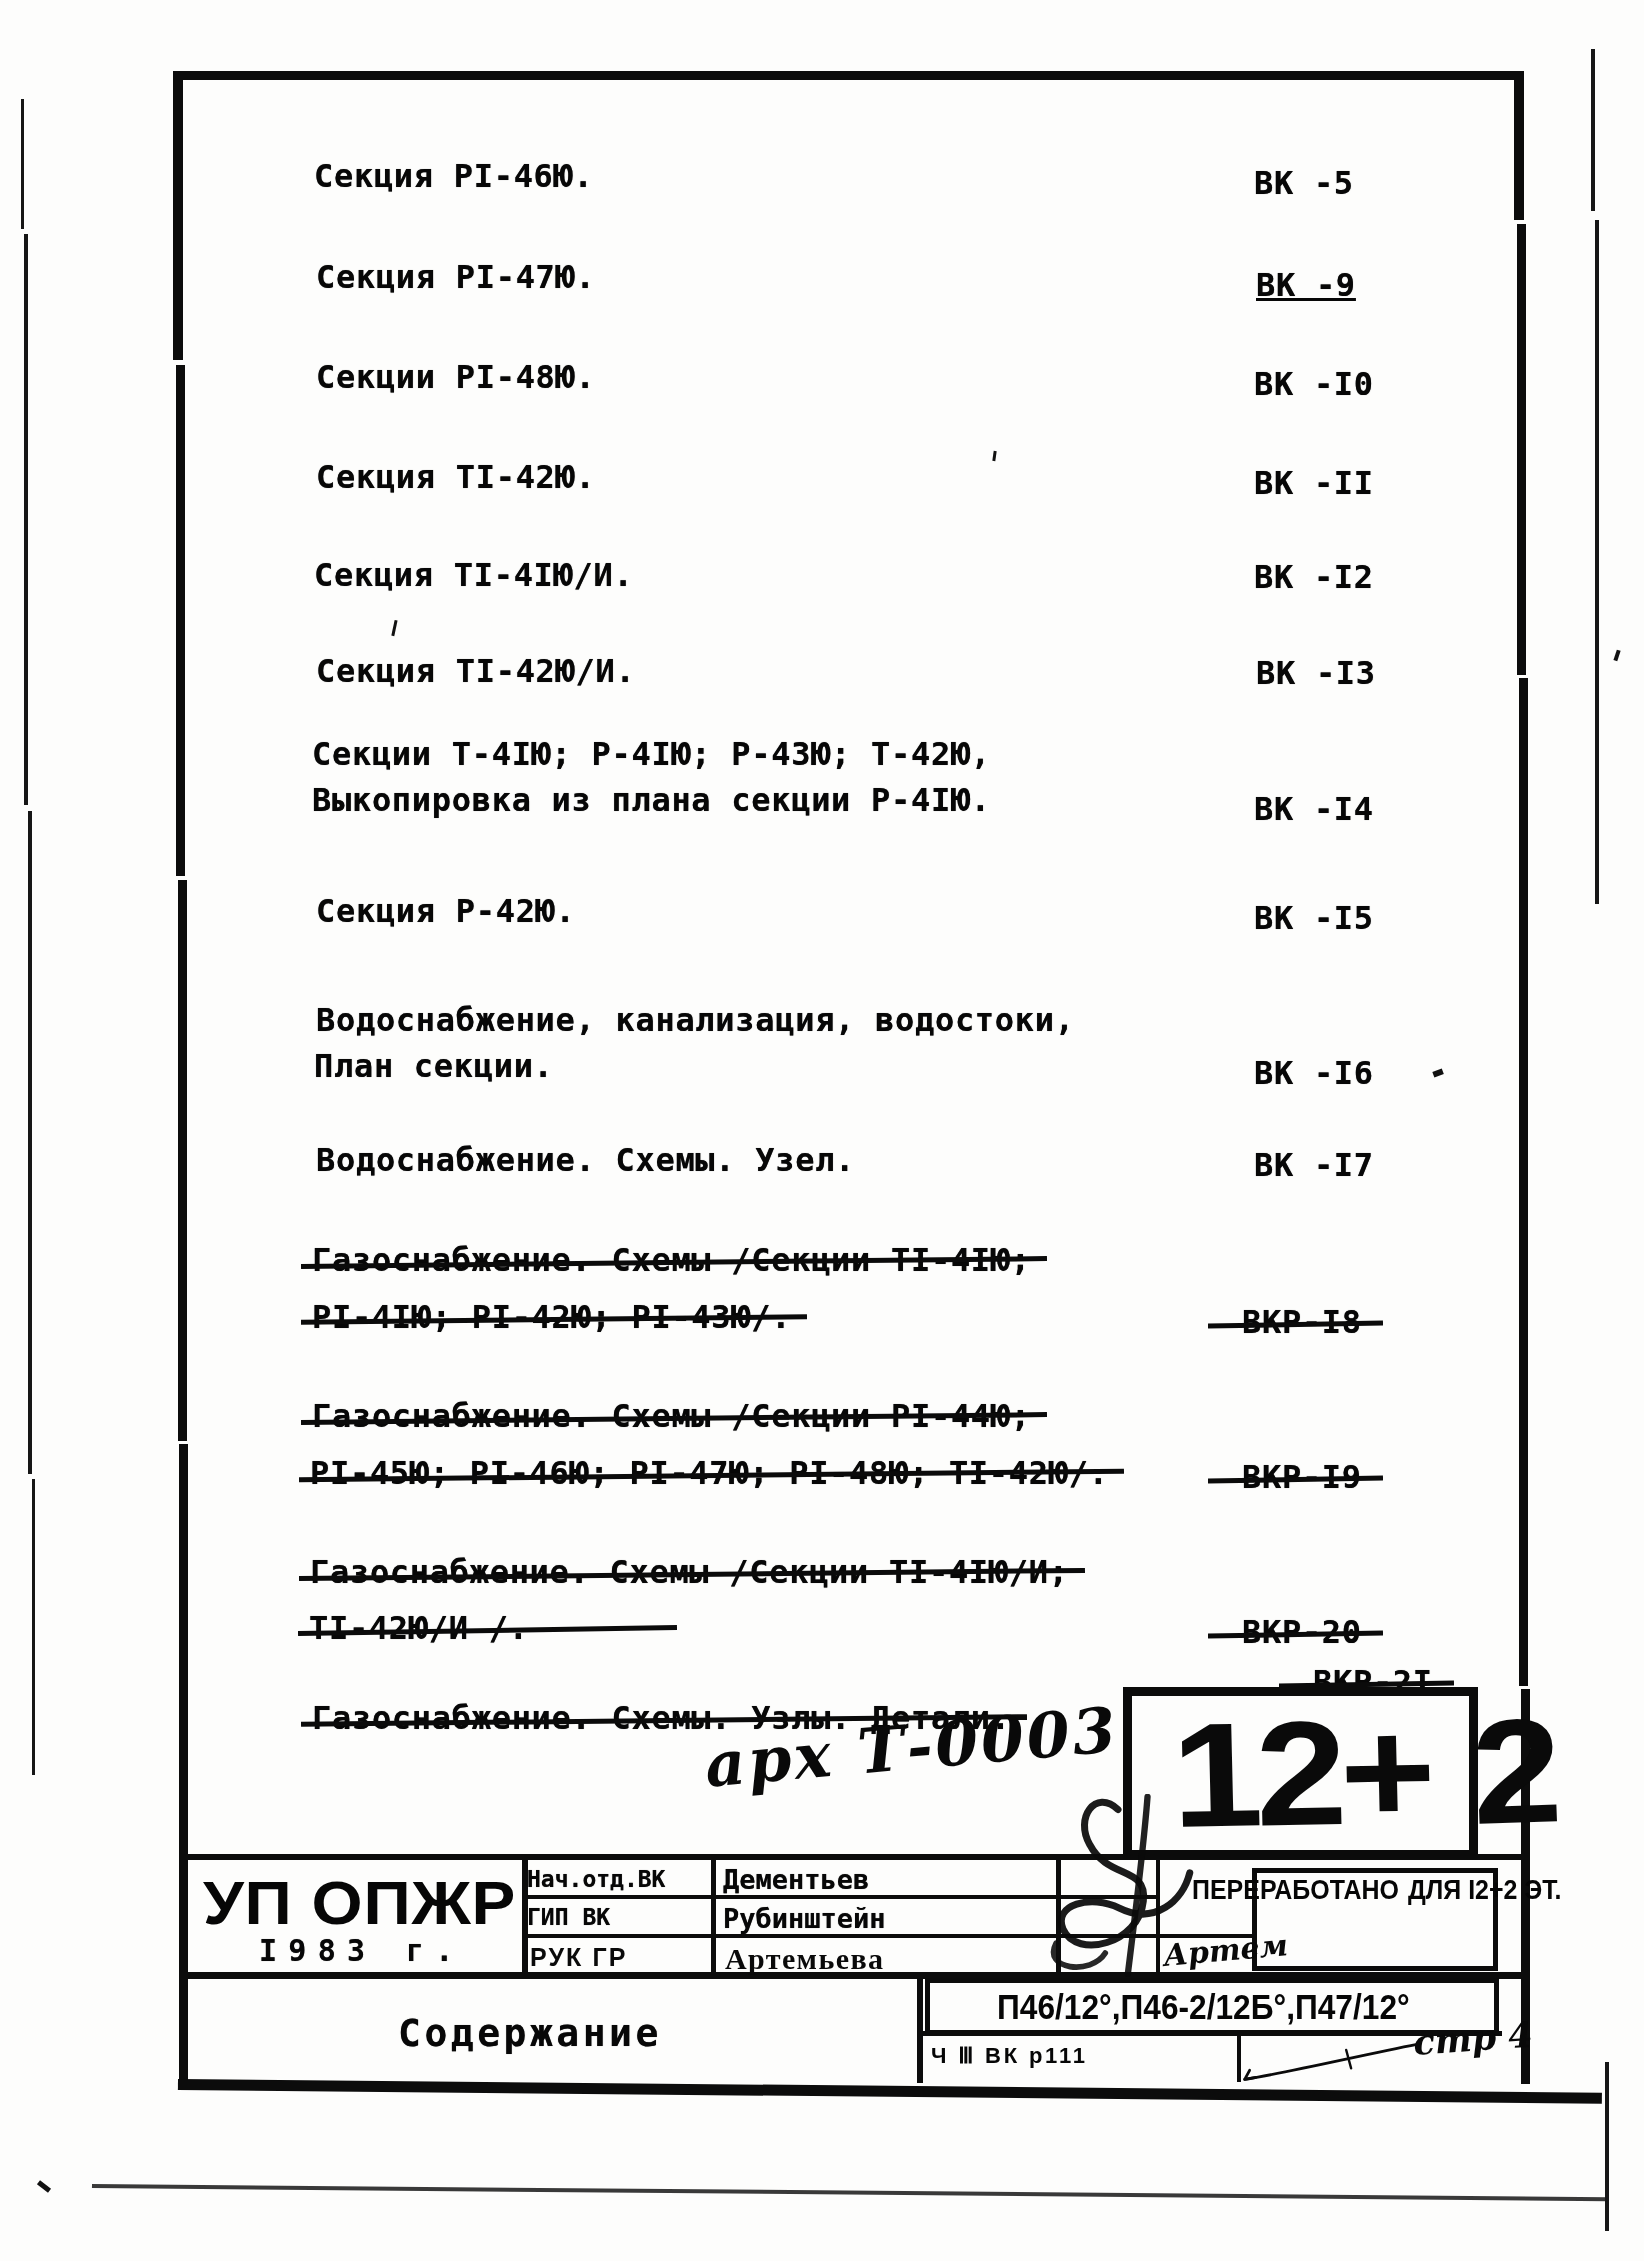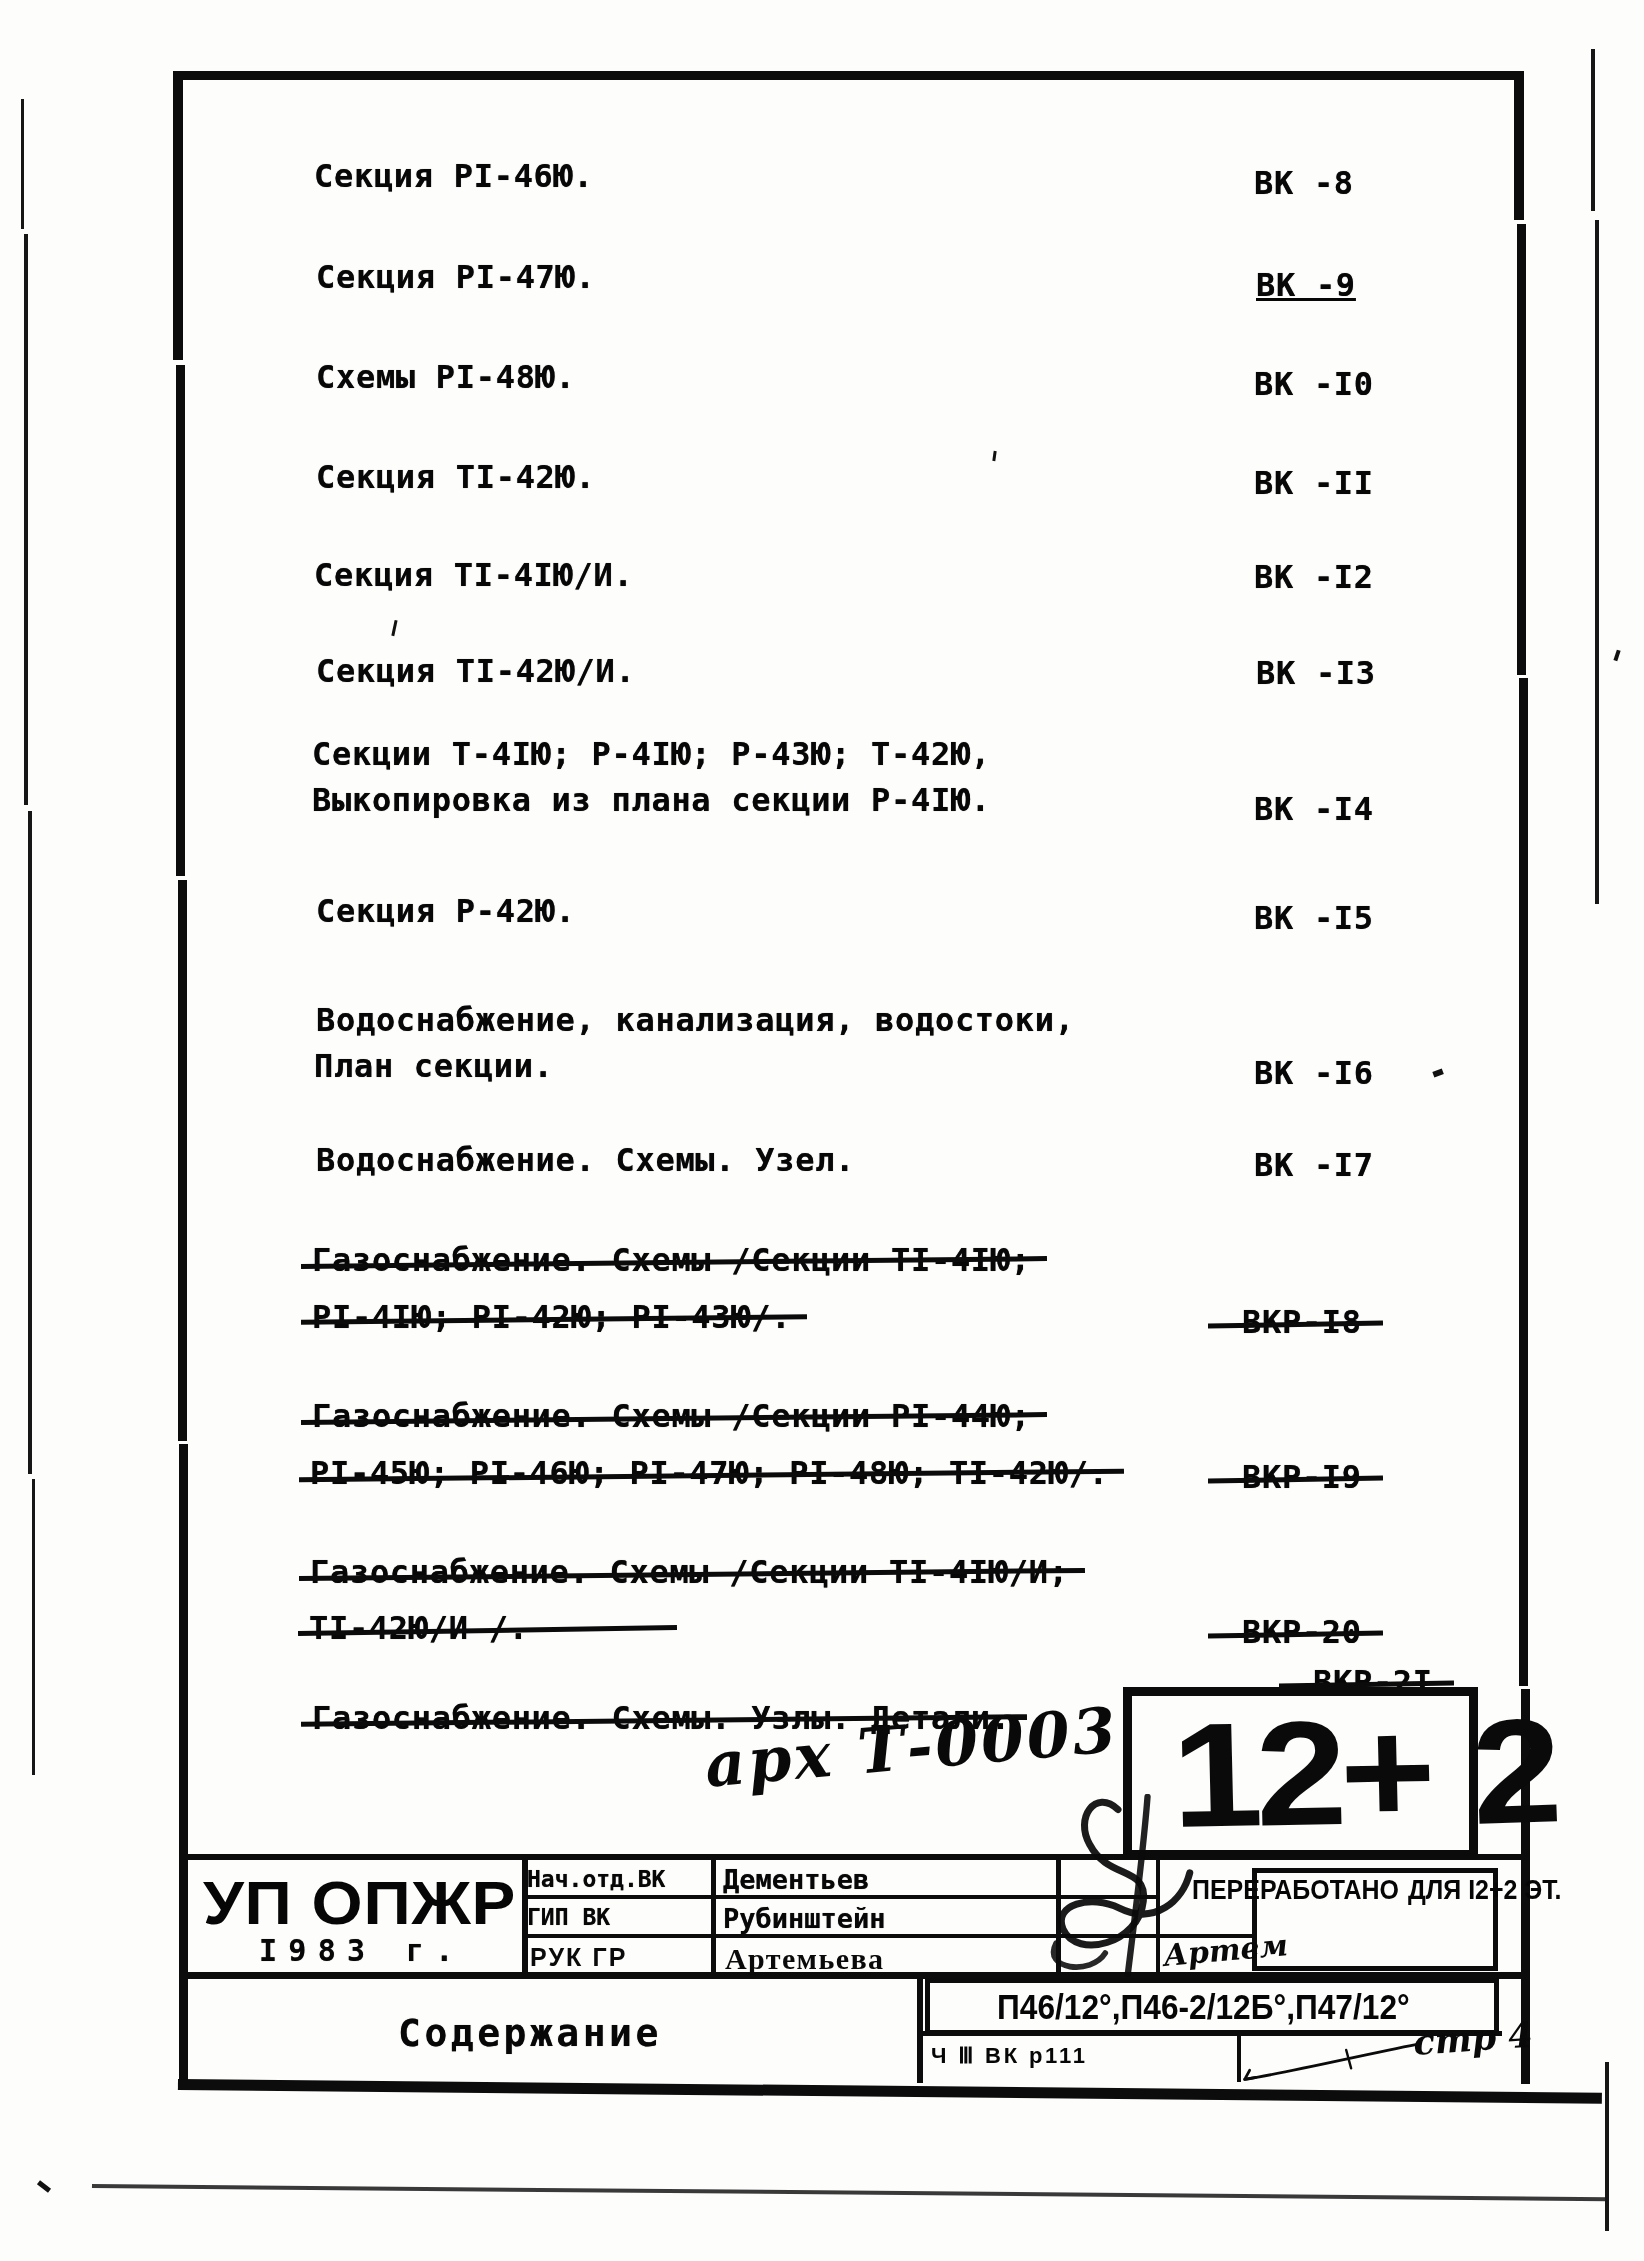--- a/index.html
+++ b/index.html
@@ -79,26 +79,26 @@
   <div class="rule" style="left:173px;top:71px;width:10px;height:289px;"></div>
   <div class="rule" style="left:176px;top:365px;width:9.2px;height:511px;"></div>
   <div class="rule" style="left:178px;top:880px;width:9.2px;height:561px;"></div>
   <div class="rule" style="left:179px;top:1444px;width:9.2px;height:643px;"></div>
   <div class="rule" style="left:1514px;top:71px;width:10px;height:149px;"></div>
   <div class="rule" style="left:1517px;top:224px;width:9.2px;height:451px;"></div>
   <div class="rule" style="left:1519px;top:678px;width:8.5px;height:1008px;"></div>
   <div class="rule" style="left:1521px;top:1689px;width:8.5px;height:395px;"></div>
 
   <div class="abs tw" style="left:314px;top:157px;">Секция РI-46Ю.</div>
-  <div class="abs tw code" style="left:1254px;top:164px;">ВК -8</div>
+  <div class="abs tw code" style="left:1254px;top:164px;">ВК -5</div>
 
   <div class="abs tw" style="left:316px;top:258px;">Секция РI-47Ю.</div>
   <div class="abs tw code" style="left:1256px;top:266px;text-decoration:underline;">ВК -9</div>
 
-  <div class="abs tw" style="left:316px;top:358px;">Схемы РI-48Ю.</div>
+  <div class="abs tw" style="left:316px;top:358px;">Секции РI-48Ю.</div>
   <div class="abs tw code" style="left:1254px;top:365px;">ВК -I0</div>
 
   <div class="abs tw" style="left:316px;top:458px;">Секция ТI-42Ю.</div>
   <div class="abs tw code" style="left:1254px;top:464px;">ВК -II</div>
 
   <div class="abs tw" style="left:314px;top:556px;">Секция ТI-4IЮ/И.</div>
   <div class="abs tw code" style="left:1254px;top:558px;">ВК -I2</div>
 
   <div class="abs tw" style="left:316px;top:652px;">Секция ТI-42Ю/И.</div>
   <div class="abs tw code" style="left:1256px;top:654px;">ВК -I3</div>

